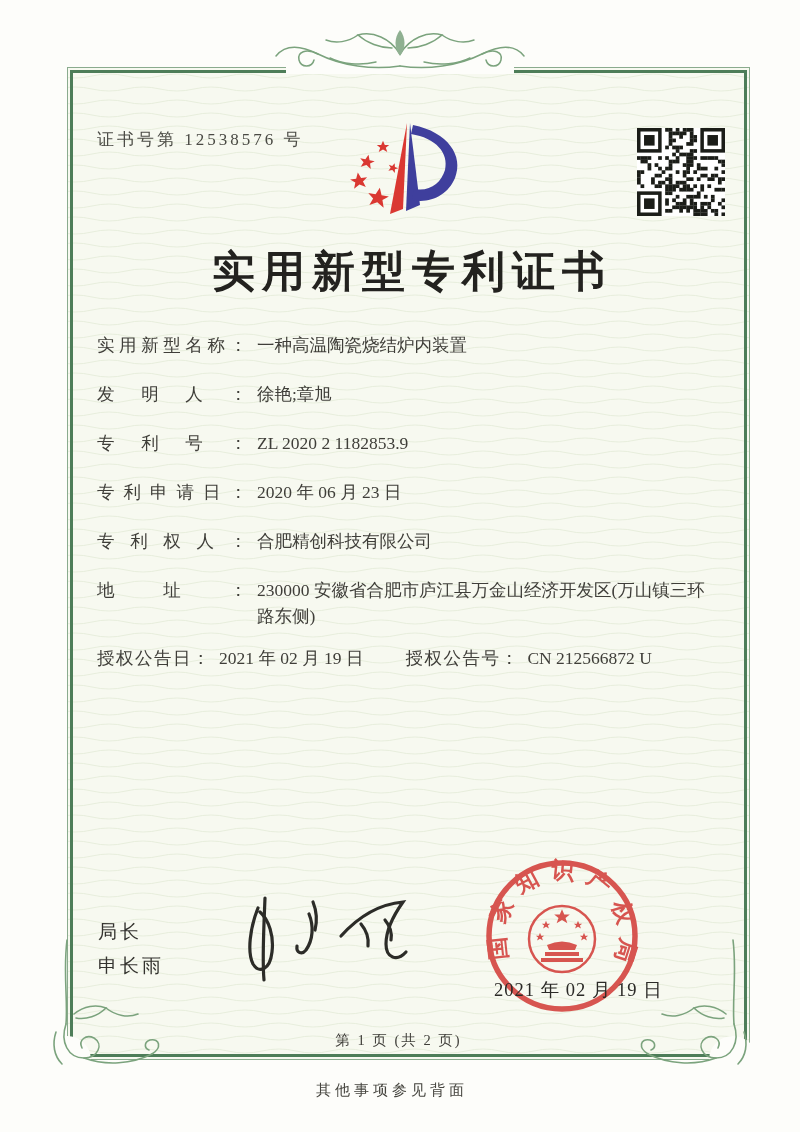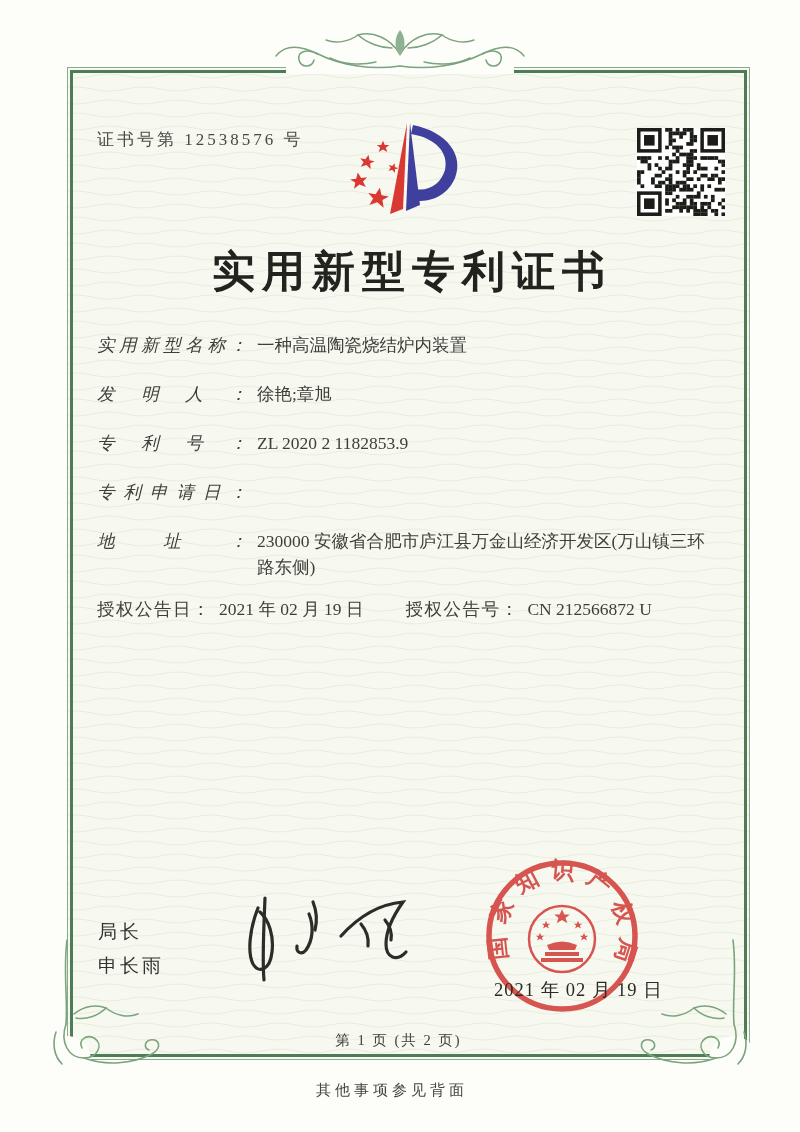--- a/index.html
+++ b/index.html
@@ -16,21 +16,21 @@
 
   .abs { position:absolute; }
 
   .cert-no { left:97px; top:128px; font-size:17px; letter-spacing:3px; color:#4a4a44;text-align:center; }
 
   .title { left:0; top:243px; width:800px; text-align:center; font-size:43px; font-weight:bold;
            letter-spacing:7px; color:#23221f;padding-left:24px; }
 
   .fields { left:97px; top:332px; width:624px; color:#3f3e39; font-size:17.5px; }
   .f-row { display:flex; line-height:26px; margin-bottom:23px; }
-  .f-label { flex:none; width:150px; text-align:justify; text-align-last:justify;font-style:italic; }
+  .f-label { flex:none; width:150px; text-align:justify; text-align-last:justify; }
   .f-value { flex:1; margin-left:10px; }
   .f-row.addr { margin-bottom:16px; }
 
   .grant-row { display:flex; line-height:26px; margin-top:8px; }
   .g-label { letter-spacing:1.5px; }
   .g-value { margin-left:8px; }
   .g-gap { width:42px; }
 
   .paras { left:97px; top:659px; width:624px; font-size:16.5px; line-height:25px;
            color:#44423c; text-align:justify; }
@@ -422,20 +422,25 @@
     <div class="f-row">
       <span class="f-label">发明人：</span>
       <span class="f-value">徐艳;章旭</span>
     </div>
     <div class="f-row">
       <span class="f-label">专利号：</span>
       <span class="f-value">ZL 2020 2 1182853.9</span>
     </div>
     <div class="f-row">
       <span class="f-label">专利申请日：</span>
+      <span class="f-value">2020 年 06 月 23 日</span>
+    </div>
+    <div class="f-row">
+      <span class="f-label">专利权人：</span>
+      <span class="f-value">合肥精创科技有限公司</span>
     </div>
     <div class="f-row addr">
       <span class="f-label">地址：</span>
       <span class="f-value">230000 安徽省合肥市庐江县万金山经济开发区(万山镇三环路东侧)</span>
     </div>
     <div class="grant-row">
       <span class="g-label">授权公告日：</span>
       <span class="g-value">2021 年 02 月 19 日</span>
       <span class="g-gap"></span>
       <span class="g-label">授权公告号：</span>

